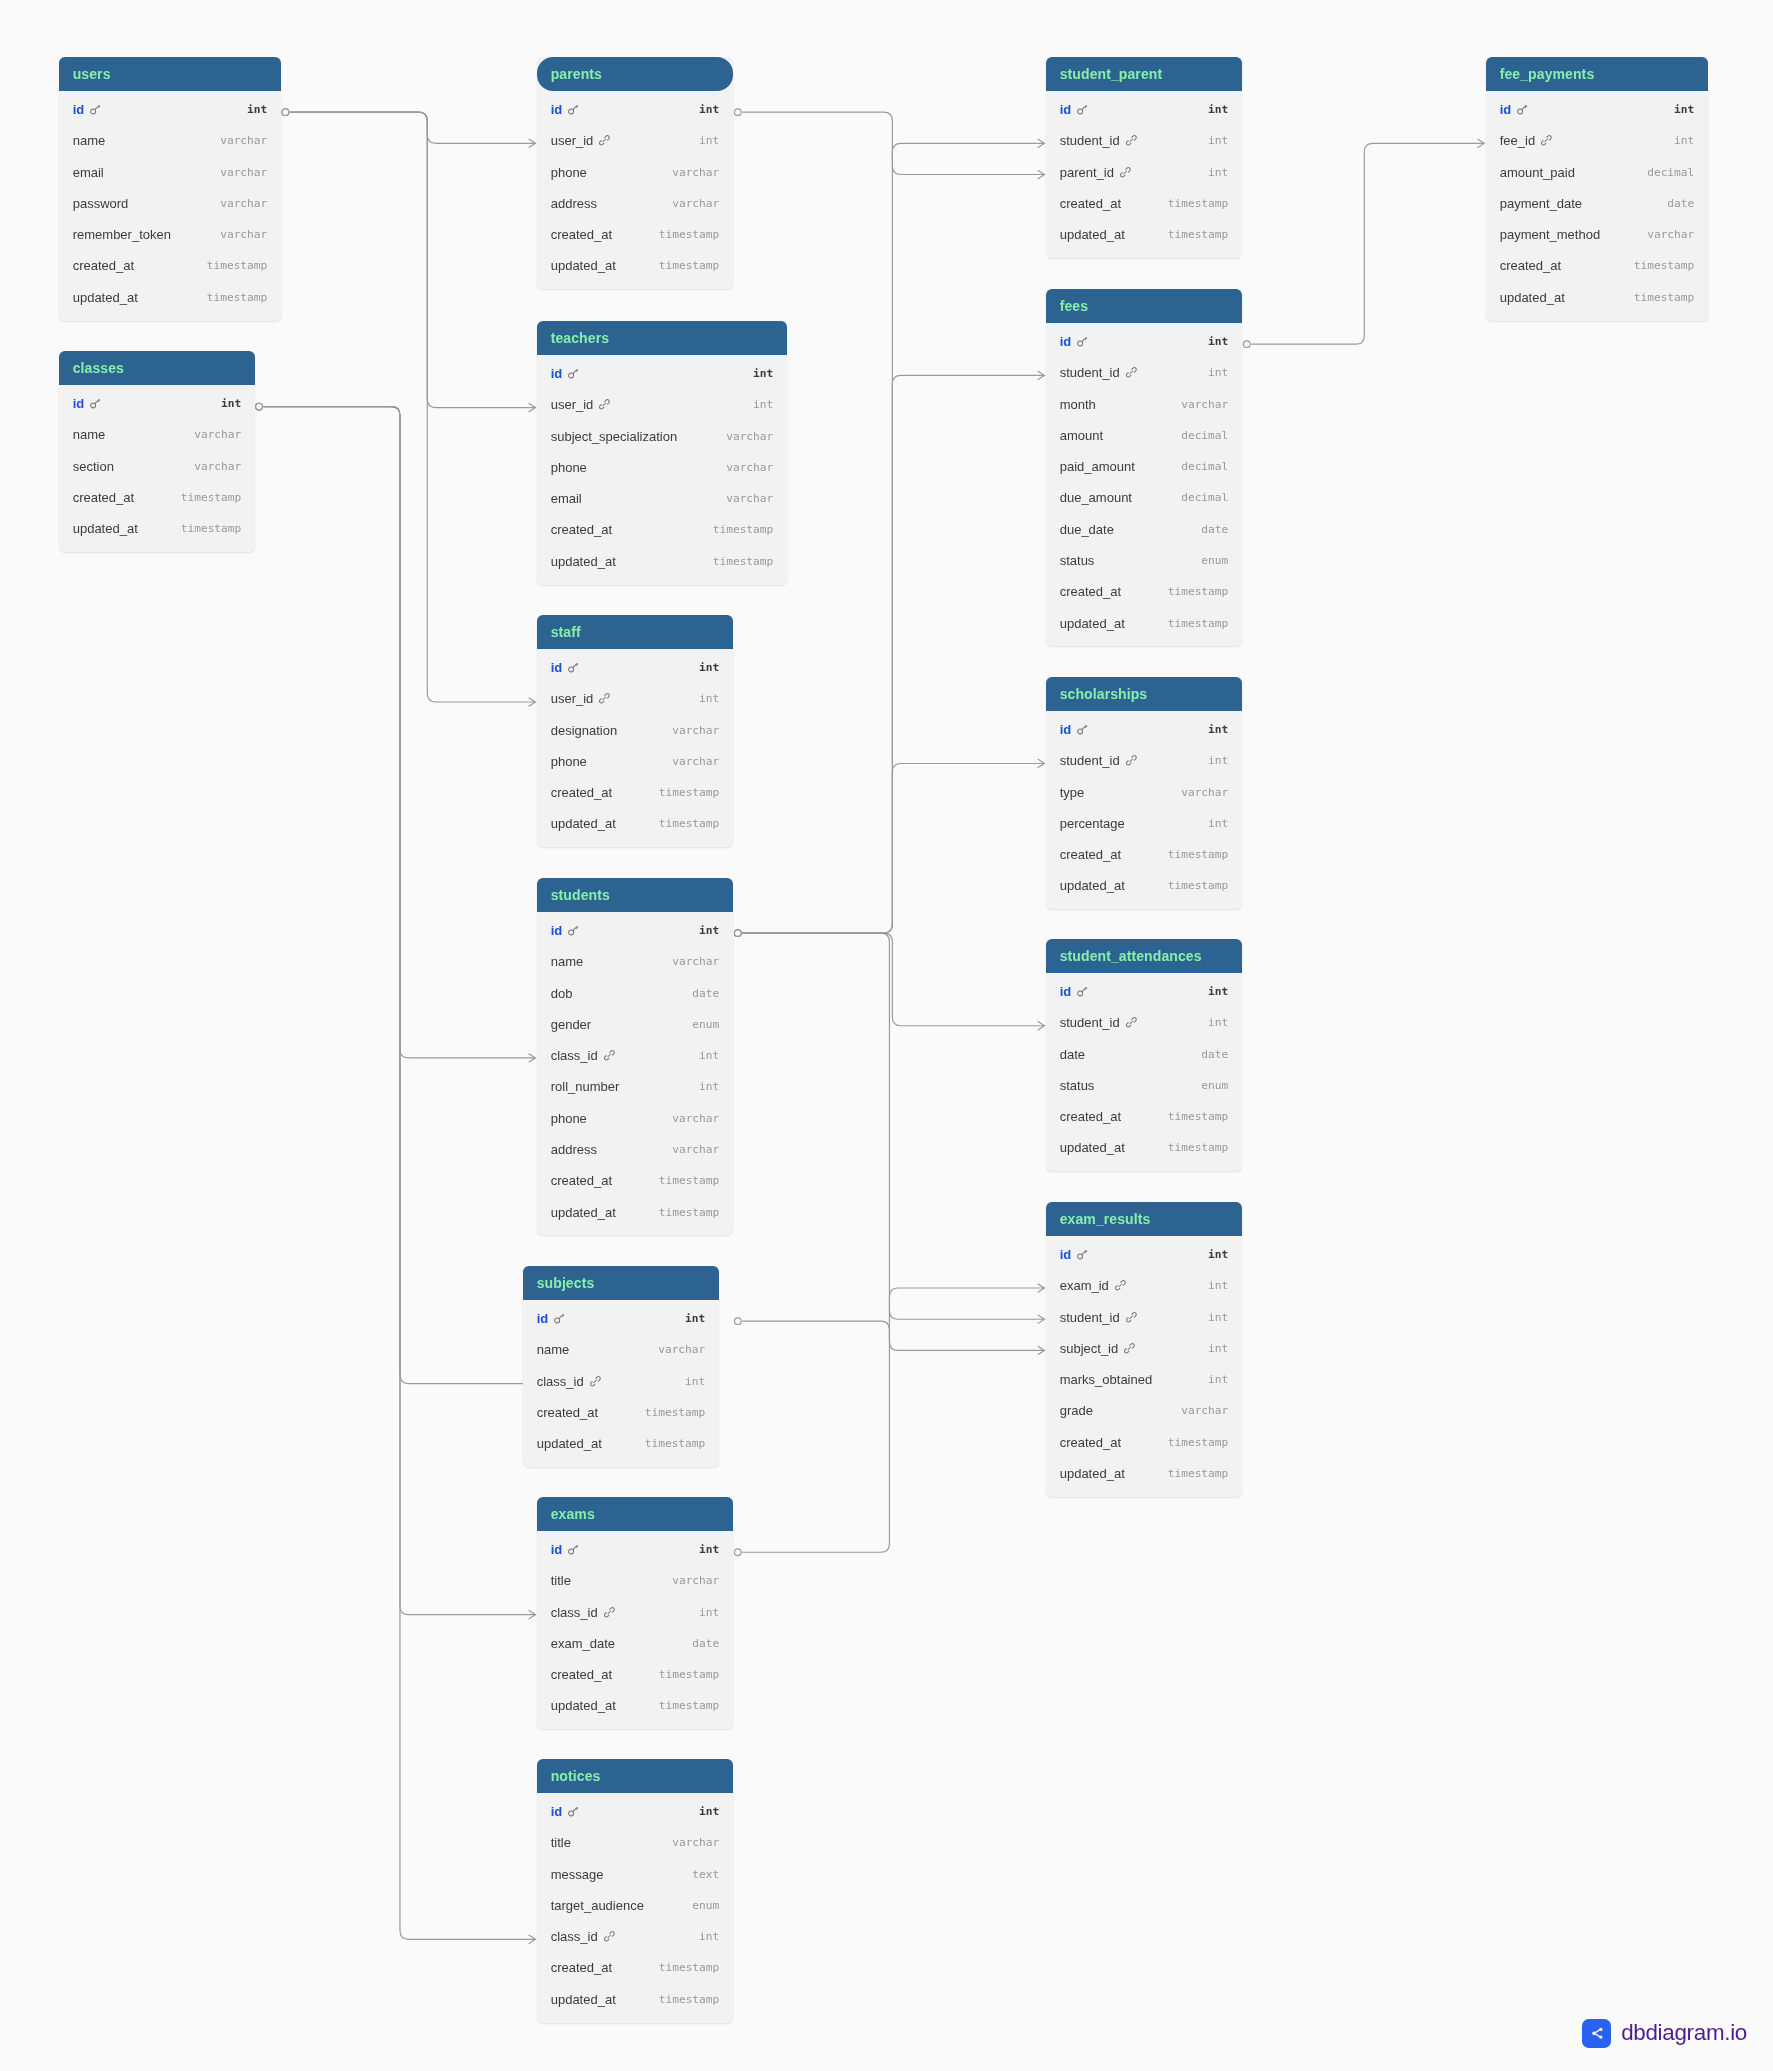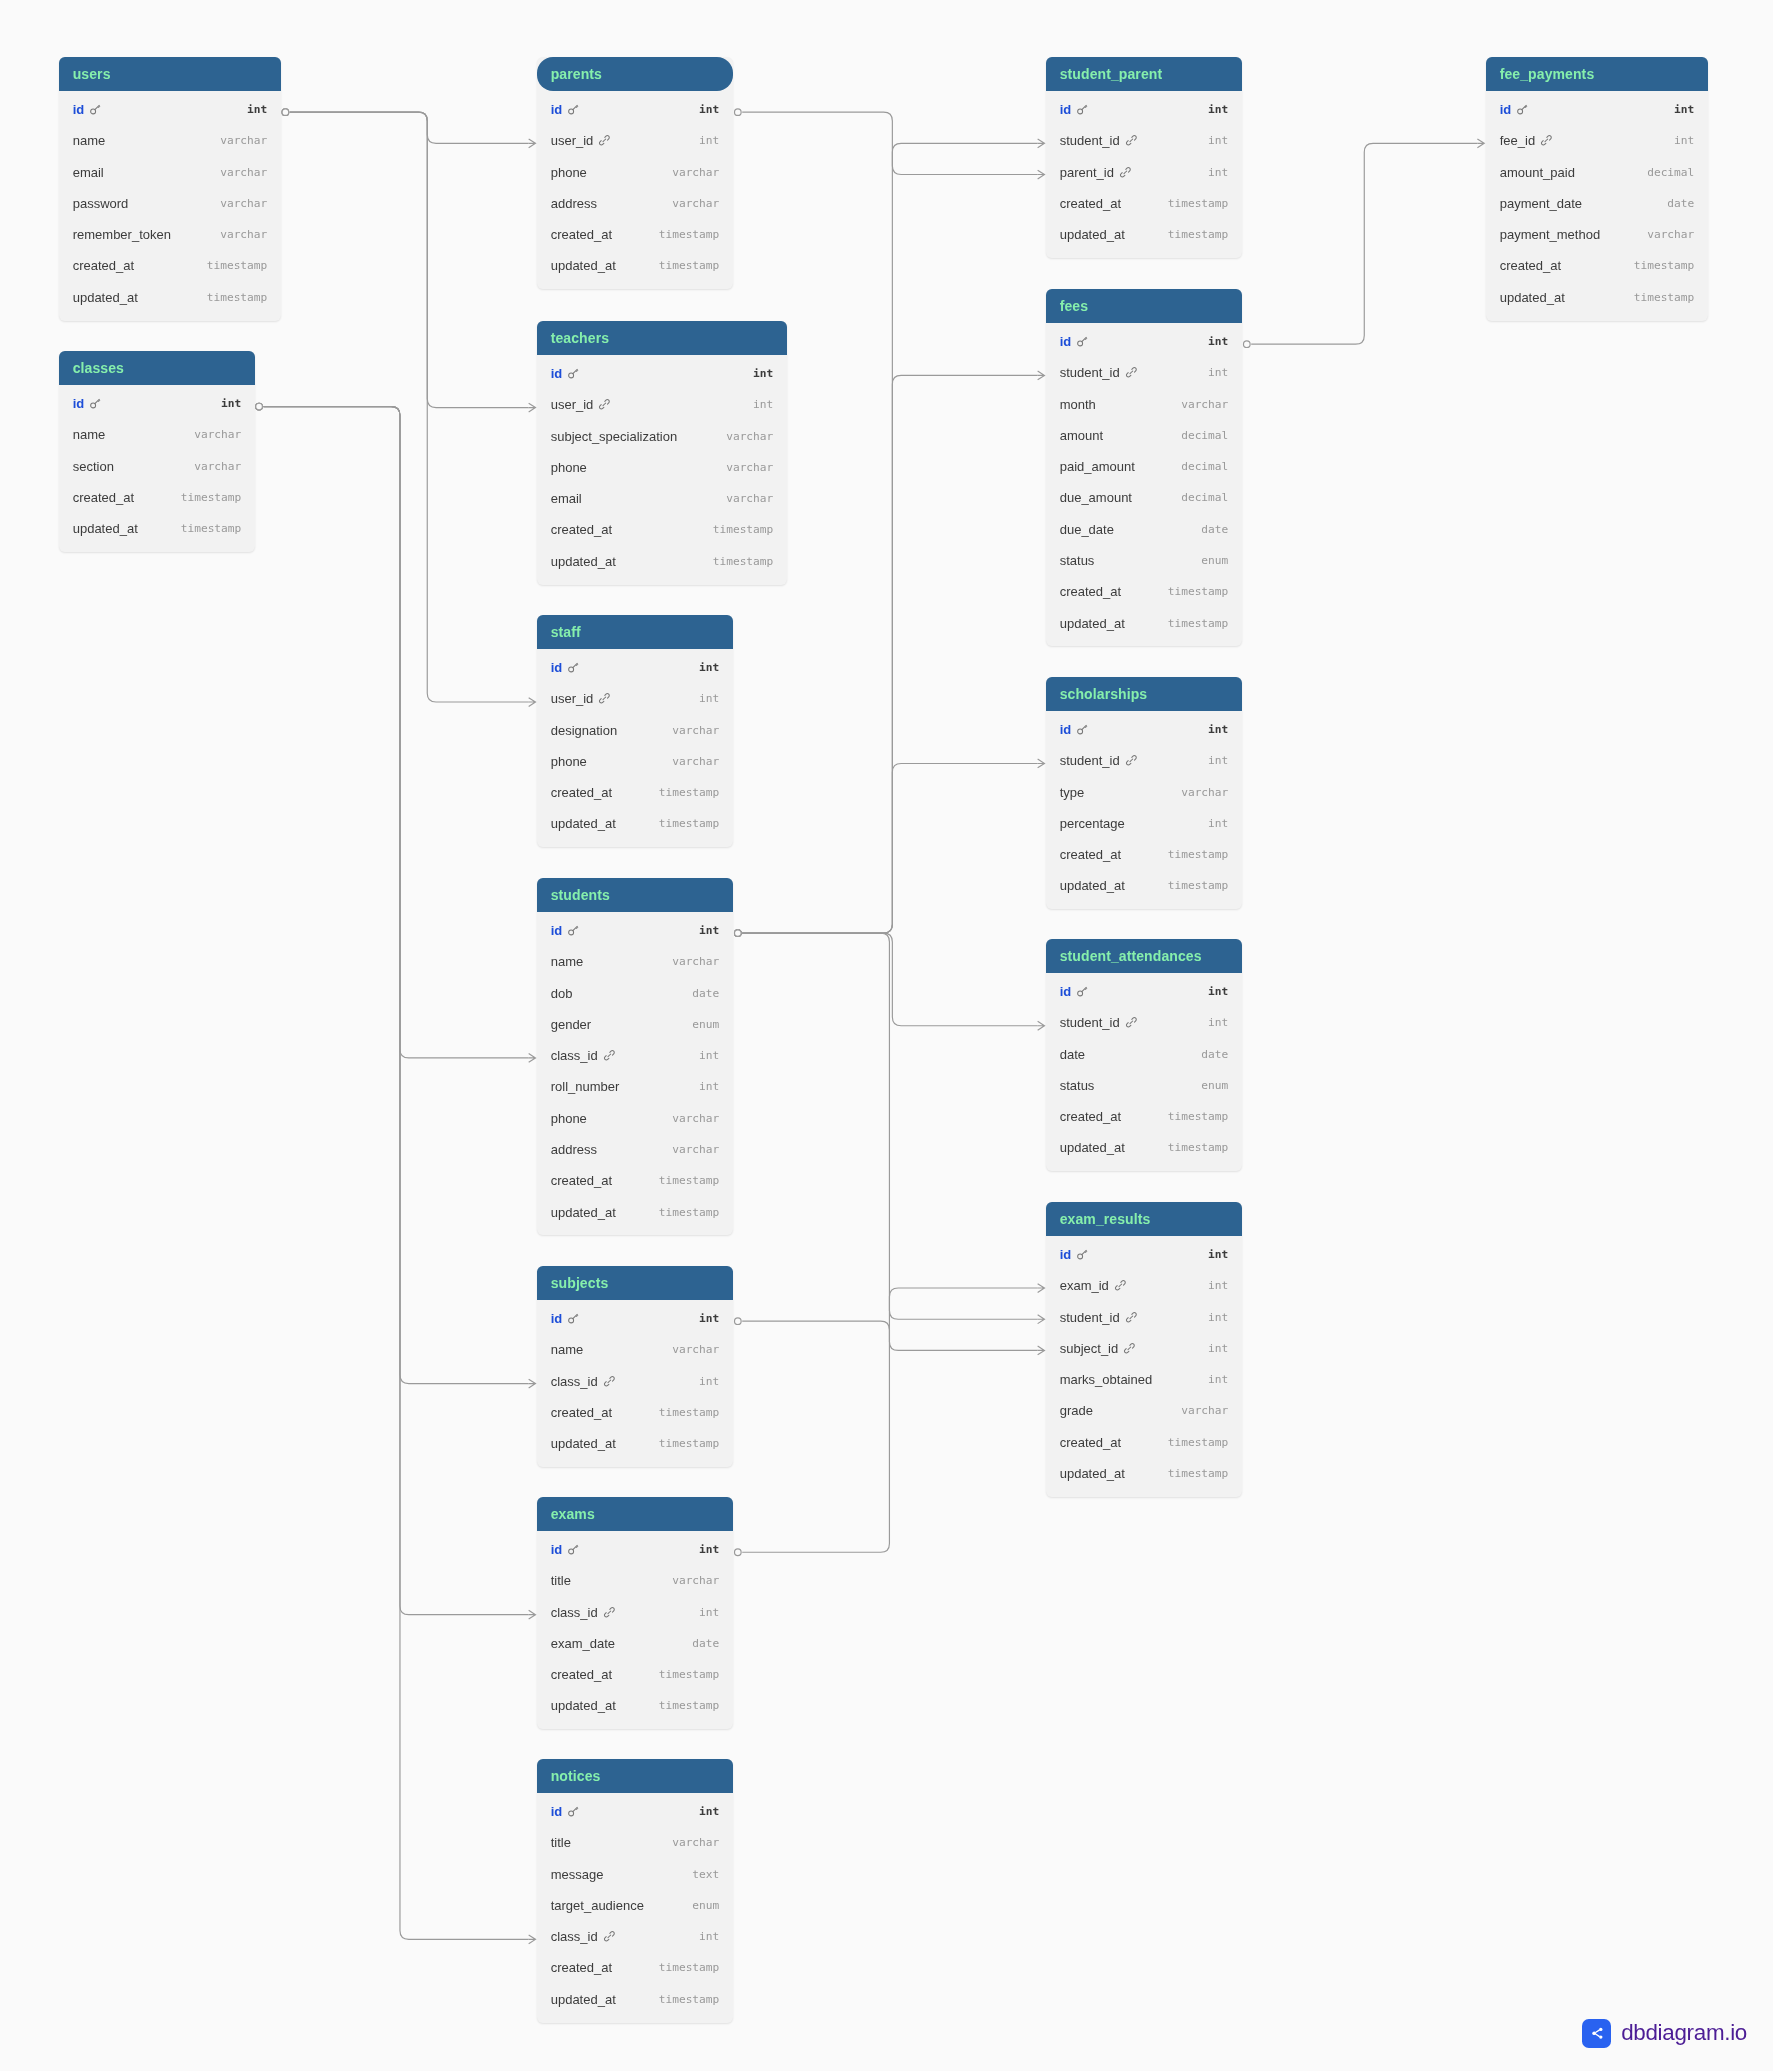--- a/index.html
+++ b/index.html
@@ -514,21 +514,21 @@
             <span class="field-type">timestamp</span>
           </div>
           <div class="field-row">
             <span class="field-name">
               <span>updated_at</span>
             </span>
             <span class="field-type">timestamp</span>
           </div>
         </div>
       </div>
-      <div class="table-box" style="left: 537px; top: 1266px; width: 196px;">
+      <div class="table-box" style="left: 523px; top: 1266px; width: 196px;">
         <div class="table-header" style="background: rgb(45, 99, 145);">subjects</div>
         <div class="table-body">
           <div class="field-row pk">
             <span class="field-name">
               <span>id</span>
               <span class="key-icon">
                 <svg viewBox="0 0 16 16">
                   <g fill="none" stroke="#555" stroke-width="1.3">
                     <circle cx="5.2" cy="10.6" r="3.1"></circle>
                     <path d="M7.4 8.4 L13.2 2.6 M11.3 4.5 L12.7 5.9 M12.6 3.2 L13.9 4.5"></path>

